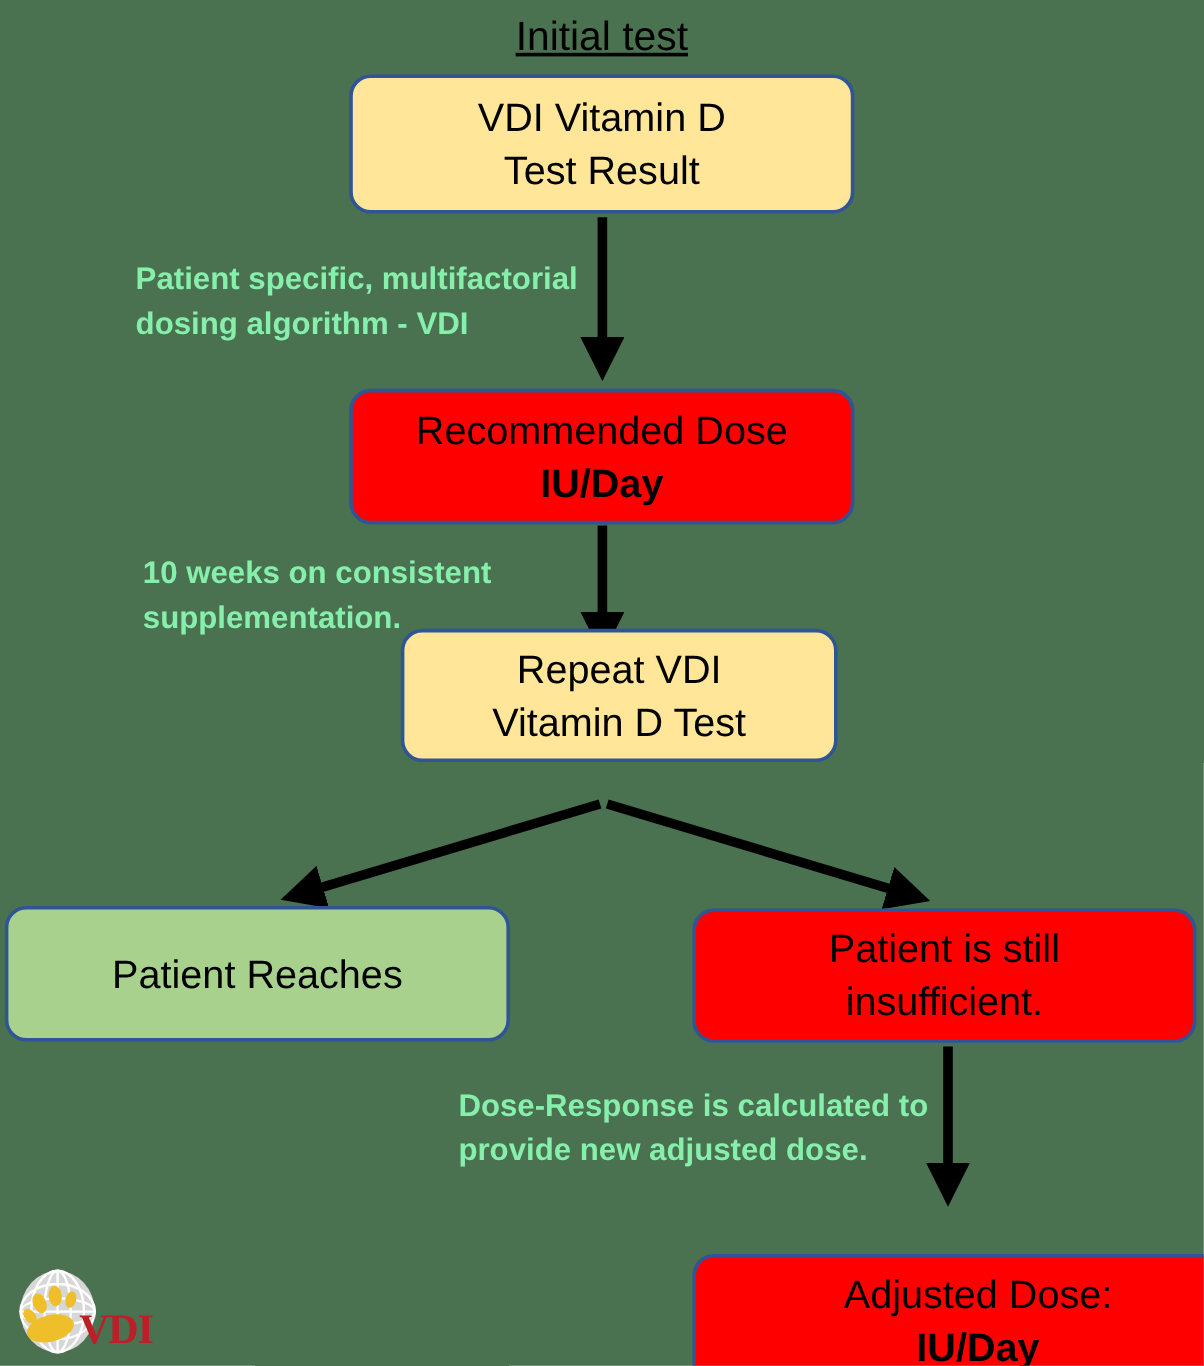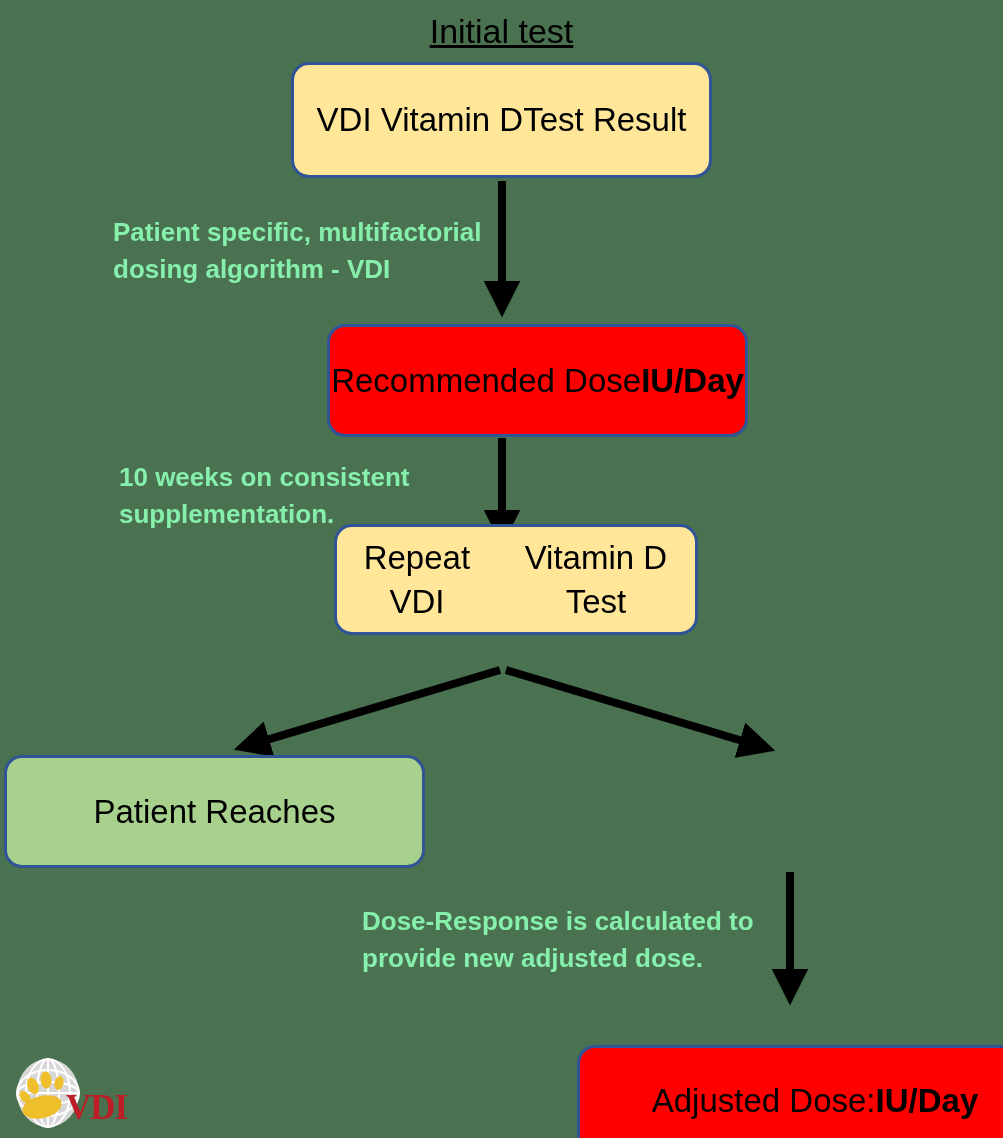--- a/index.html
+++ b/index.html
@@ -13,21 +13,21 @@
   .title{
     position:absolute;
     left:291px;top:12px;width:421px;
     text-align:center;
     font-size:34px;font-weight:400;color:#000;text-decoration:underline;
   }
   .node{
     position:absolute;
     border:3px solid var(--border,#2F5597);
     border-radius:18px;
-    display:flex;flex-direction:row;justify-content:center;align-items:center;
+    display:flex;flex-direction:column;justify-content:center;align-items:center;
     font-size:33px;line-height:1.32;color:#000;text-align:center;
     box-sizing:border-box;
   }
   .node.yellow{background:var(--yellow,#FFE699);}
   .node.red{background:var(--red,#FF0000);}
   .node.green{background:var(--green,#A9D18E);}
   .node .bold{font-weight:700;}
   .edge-label{
     position:absolute;
     font-size:26px;font-weight:700;color:#86efac;line-height:1.42;
@@ -64,51 +64,55 @@
     </g>
   </svg>
 
   <div class="title">Initial test</div>
 
   <div class="node yellow" style="left:291px;top:62px;width:421px;height:116px;">
     <span>VDI Vitamin D</span>
     <span>Test Result</span>
   </div>
 
-  <div class="node red" style="left:291px;top:324px;width:421px;height:113px;margin-left:36px;">
+  <div class="node red" style="left:291px;top:324px;width:421px;height:113px;">
     <span>Recommended Dose</span>
     <span class="bold">IU/Day</span>
   </div>
 
   <div class="node yellow" style="left:290px;top:524px;width:364px;height:111px;margin-left:44px;">
     <span>Repeat VDI</span>
     <span>Vitamin D Test</span>
   </div>
 
   <div class="node green" style="left:4px;top:755px;width:421px;height:113px;">
     <span>Patient Reaches</span>
   </div>
 
+  <div class="node red" style="left:577px;top:757px;width:420px;height:112px;">
+    <span>Patient is still</span>
+    <span>insufficient.</span>
+  </div>
 
   <div class="node red" style="left:577px;top:1045px;width:476px;height:112px;">
     <span>Adjusted Dose:</span>
     <span class="bold">IU/Day</span>
   </div>
 
   <div class="edge-label" style="left:113px;top:214px;">
     <div>Patient specific, multifactorial</div>
     <div>dosing algorithm - VDI</div>
   </div>
 
   <div class="edge-label" style="left:119px;top:459px;">
     <div>10 weeks on consistent</div>
     <div>supplementation.</div>
   </div>
 
-  <div class="edge-label" style="left:362px;top:903px;">
+  <div class="edge-label" style="left:382px;top:903px;">
     <div>Dose-Response is calculated to</div>
     <div>provide new adjusted dose.</div>
   </div>
 
   <svg class="logo" viewBox="0 0 150 82">
     <g>
       <ellipse cx="32" cy="37" rx="31" ry="34" fill="#D7D7D7"></ellipse>
       <g stroke="#FFFFFF" stroke-width="2" fill="none">
         <ellipse cx="32" cy="37" rx="11" ry="34"></ellipse>
         <ellipse cx="32" cy="37" rx="22" ry="34"></ellipse>

